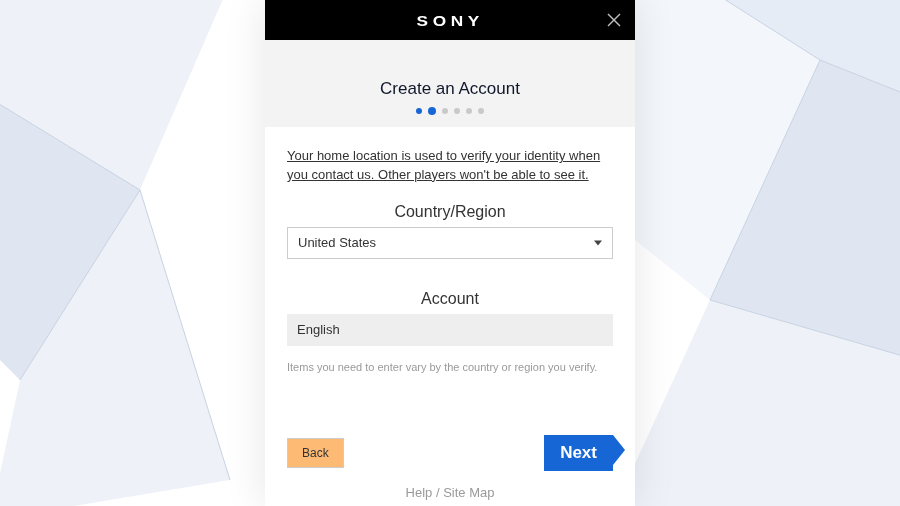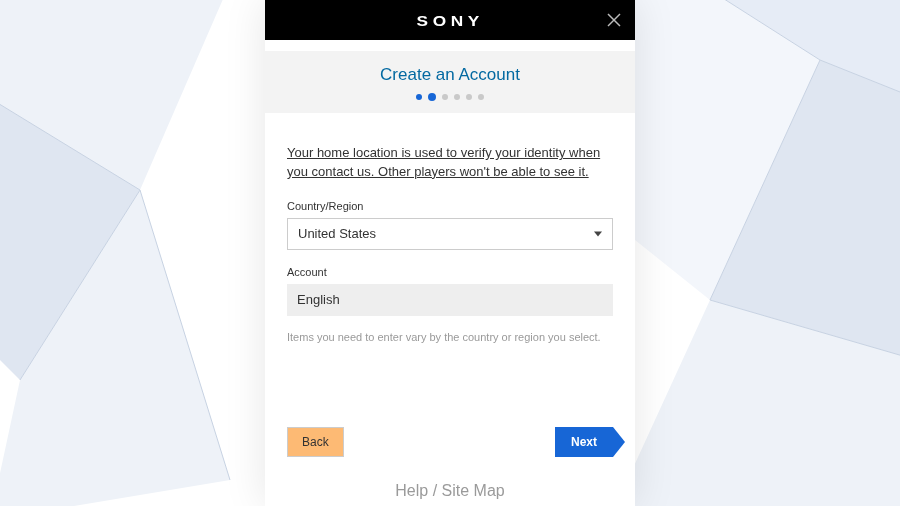--- a/index.html
+++ b/index.html
@@ -17,21 +17,20 @@
     position: absolute;
     left: 50%; top: 0;
     transform: translateX(-50%);
     width: 370px;
     height: 506px;
     background: #ffffff;
     box-shadow: 0 0 40px rgba(0,0,0,0.10);
     z-index: 10;
     display: flex;
     flex-direction: column;
-    gap: 11px;
   }
 
   .header {
     background: #000;
     height: 40px;
     display: flex;
     align-items: center;
     justify-content: center;
     position: relative;
     color: #fff;
@@ -53,22 +52,23 @@
   }
   .header .close svg { width: 18px; height: 18px; display:block; }
 
   .subheader {
     background: #f3f3f3;
     text-align: center;
   }
   .subheader h1 {
     font-size: 17px;
     font-weight: 400;
-    color: #0369a1;
+    color: #0f172a;
     padding: 14px 0 8px;
+    margin-top: 25px;
   }
   .steps {
     display: flex;
     justify-content: center;
     align-items: center;
     gap: 6px;
     padding-bottom: 12px;
   }
   .step {
     width: 6px; height: 6px;
@@ -80,32 +80,32 @@
 
   .content {
     padding: 20px 22px 0;
     flex: 1;
     display: flex;
     flex-direction: column;
     font-size: 13px;
     color: #333;
   }
   .intro { line-height: 1.45; margin-bottom: 18px; text-decoration: underline; }
-  .field-label { font-size: 11px; color: #333; margin-bottom: 6px; display:block; }
+  .field-label { font-size: 16px; color: #333; margin-bottom: 6px; display:block;text-align:center; }
   .select {
     position: relative;
     border: 1px solid #ccc;
     background: #fff;
     height: 32px;
     display: flex;
     align-items: center;
     padding: 0 10px;
     font-size: 13px;
     color: #333;
-    margin-bottom: 16px;
+    margin-bottom: 31px;
     cursor: pointer;
   }
   .select .caret {
     position: absolute;
     right: 10px; top: 50%;
     transform: translateY(-50%);
     width: 0; height: 0;
     border-left: 4px solid transparent;
     border-right: 4px solid transparent;
     border-top: 5px solid #444;
@@ -138,39 +138,39 @@
     background: #fdba74;
     color: #333;
     font-size: 12px;
     padding: 7px 14px;
     cursor: pointer;
   }
   .btn-next {
     position: relative;
     background: #1766d6;
     color: #fff;
-    font-size: 12px;
+    font-size: 17px;
     font-weight: 700;
     border: none;
     padding: 8px 16px;
     cursor: pointer;
   }
   .btn-next::after {
     content: "";
     position: absolute;
     right: -12px; top: 0;
     width: 0; height: 0;
     border-top: 15px solid transparent;
     border-bottom: 15px solid transparent;
     border-left: 12px solid #1766d6;
   }
 
   .footer {
     text-align: center;
-    font-size: 16px;
+    font-size: 13px;
     color: #9a9a9a;
     padding-bottom: 6px;
   }
   .footer a { color: #9a9a9a; text-decoration: none; cursor: pointer; }
 </style>
 </head>
 <body>
 
 <div class="bg">
   <svg class="left" width="340" height="560" viewBox="0 0 340 560">
@@ -225,21 +225,21 @@
     <div class="select">
       <span>United States</span>
       <span class="caret"></span>
     </div>
 
     <label class="field-label">Account</label>
     <div class="readonly">
       <span>English</span>
     </div>
 
-    <p class="note">Items you need to enter vary by the country or region you select.</p>
+    <p class="note">Items you need to enter vary by the country or region you verify.</p>
   </div>
 
   <div class="actions">
     <button class="btn-back">Back</button>
     <button class="btn-next">Next</button>
   </div>
 
   <div class="footer">
     <a>Help</a>
     <span> / </span>

